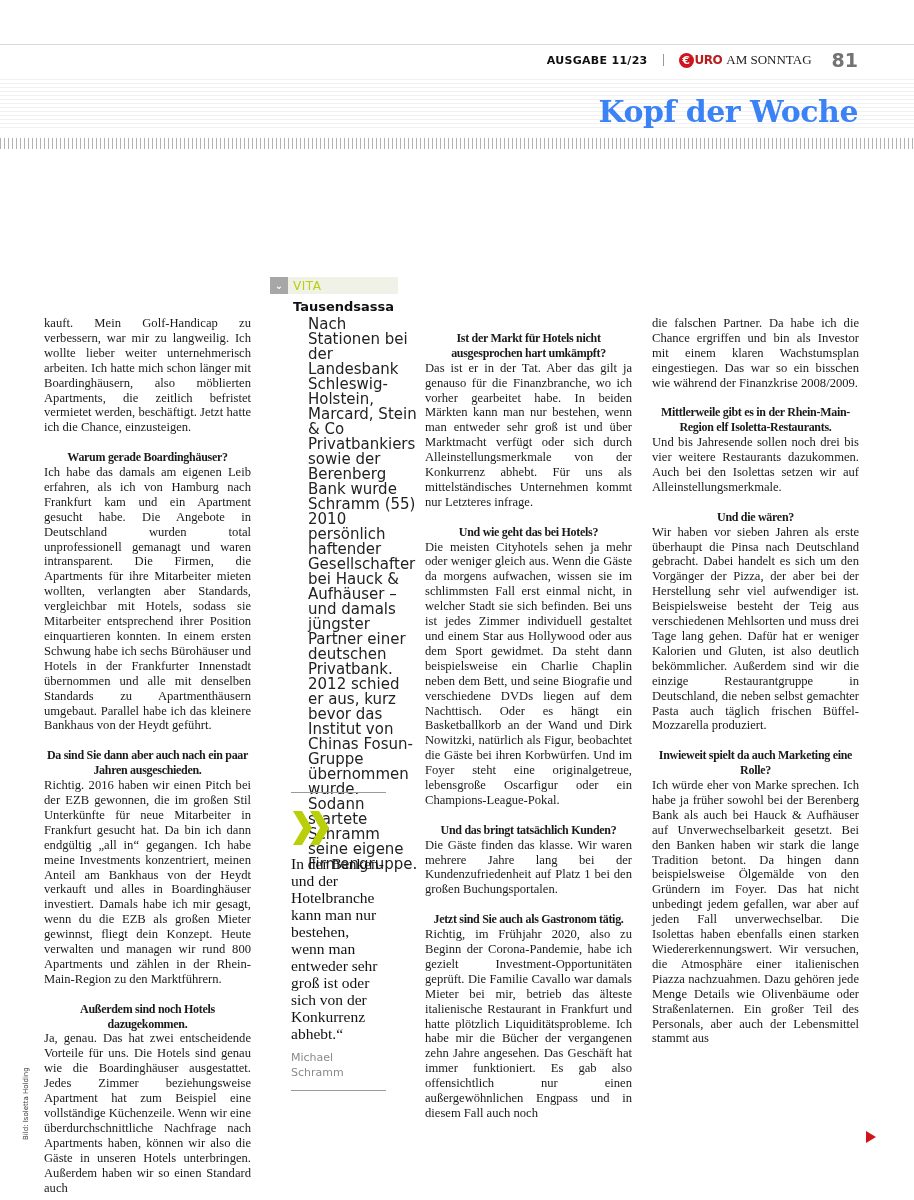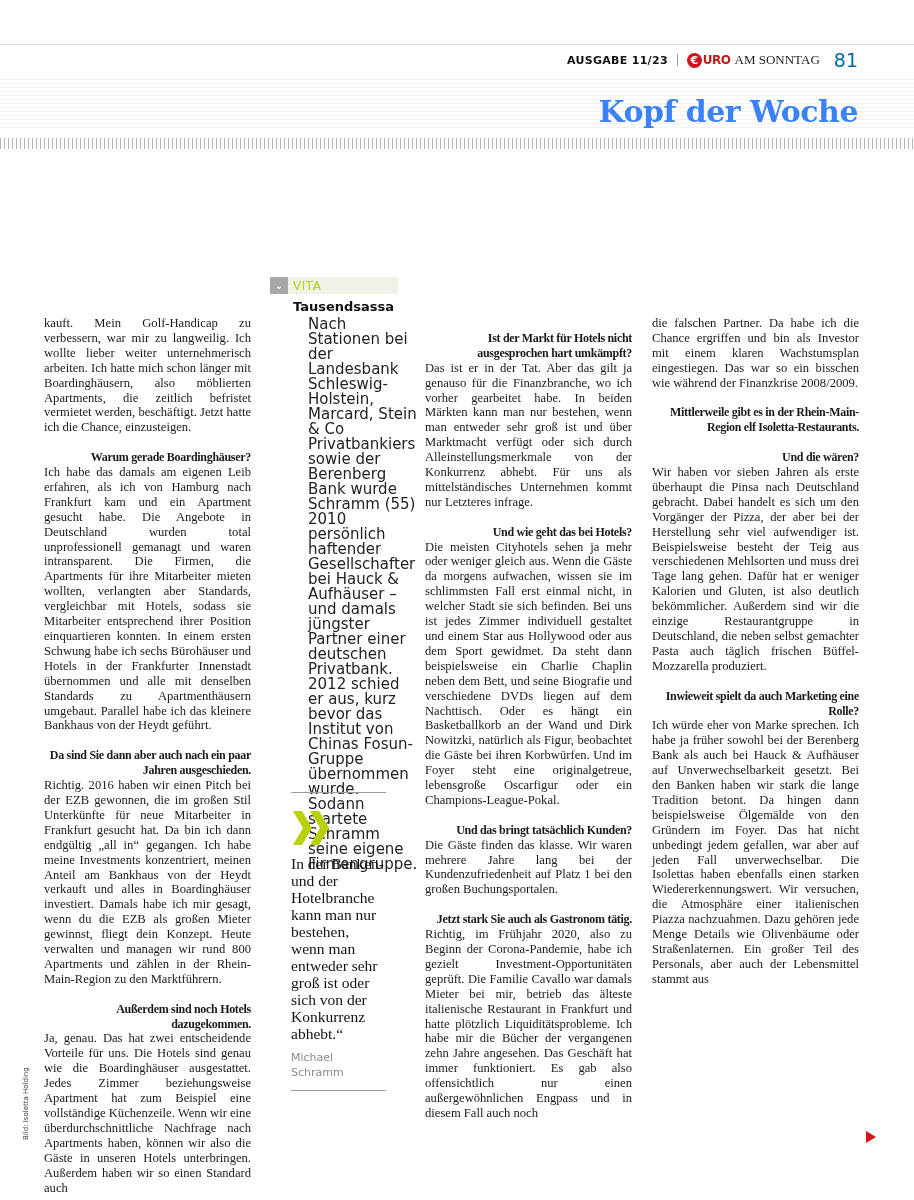--- a/index.html
+++ b/index.html
@@ -1,33 +1,33 @@
 <!DOCTYPE html>
 <html><head>
 <meta charset="utf-8">
 <style>
   html, body { margin:0; padding:0; background:#fff; }
   body { width:914px; height:1200px; position:relative; overflow:hidden; color:#1a1a1a; }
   .topline { position:absolute; left:0; right:0; top:44px; height:1px; background:#d8d8d8; }
-  .header { position:absolute; right:56px; top:48px; height:24px; display:flex; align-items:center; gap:6px; }
+  .header { position:absolute; right:56px; top:48px; height:24px; display:flex; align-items:center; gap:12px; }
   .issue { font-family:"DejaVu Sans", sans-serif; font-weight:bold; font-size:11px; letter-spacing:0.3px; color:#111; }
   .sep { width:1px; height:12px; background:#999; margin:0 3px; }
   .logo { display:flex; align-items:center; gap:1px; }
   .logo-e { width:15px; height:15px; border-radius:50%; background:#d0131c; color:#fff; font-family:"DejaVu Sans", sans-serif; font-weight:bold; font-size:11px; display:flex; align-items:center; justify-content:center; line-height:1; }
   .logo-uro { font-family:"DejaVu Sans", sans-serif; font-weight:bold; font-size:12px; color:#b91c1c; letter-spacing:-0.5px; }
   .logo-sub { font-family:"Liberation Serif", serif; font-size:13px; color:#222; margin-left:3px;text-align:center; }
-  .pagenum { font-family:"DejaVu Sans", sans-serif; font-weight:normal; font-size:19px; color:#0369a1; margin-left:8px; }
+  .pagenum { font-family:"DejaVu Sans", sans-serif; font-weight:bold; font-size:19px; color:#737373; margin-left:8px; }
   .stripes { position:absolute; left:0; right:0; top:76px; height:54px;
     background: repeating-linear-gradient(to bottom, #fff 0px, #fff 3px, #f1f1f1 3px, #f1f1f1 4px); }
   .kicker { position:absolute; right:56px; top:94px; font-family:"DejaVu Serif", serif; font-weight:bold; font-size:30px; color:#3b82f6; letter-spacing:-0.5px; }
   .ticks { position:absolute; left:0; right:0; top:138px; height:11px;
     background: repeating-linear-gradient(to right, #9a9a9a 0px, #9a9a9a 1px, #fff 1px, #fff 4px); opacity:0.75; }
   .col { position:absolute; font-family:"Liberation Serif", serif; font-size:12.6px; line-height:14.9px; text-align:justify; hyphens:manual;margin-top:43px; }
   .col p { margin:0; }
-  .col .q { font-weight:bold; font-size:12px; margin-top:14.9px; text-align:right; letter-spacing:-0.3px; }
+  .col .q { font-weight:bold; font-size:12px; margin-top:14.9px; text-align:center; letter-spacing:-0.3px; }
   .c1 { left:44px; top:273px; width:207px; }
   .c3 { left:425px; top:273px; width:207px; }
   .c4 { left:652px; top:273px; width:207px; }
   .vita { position:absolute; left:270px; top:277px; width:128px; }
   .vita-head { display:flex; align-items:center; background:#f0f2e8; height:17px; }
   .vita-chev { width:18px; height:17px; background:#a7a7a7; color:#fff; display:flex; align-items:center; justify-content:center; font-family:"DejaVu Sans", sans-serif; font-size:10px; font-weight:bold; }
   .vita-label { font-family:"DejaVu Sans", sans-serif; font-size:12px; color:#b8cf0a; margin-left:5px; letter-spacing:0.5px; }
   .vita-title { font-family:"DejaVu Sans", sans-serif; font-weight:bold; font-size:13px; margin:5px 0 3px 23px; color:#111; }
   .vita-text { font-family:"DejaVu Sans", sans-serif; font-size:15px; line-height:15px; margin-left:38px; color:#222; width:110px; }
   .quote { position:absolute; left:291px; top:792px; width:95px; }
@@ -91,26 +91,27 @@
   <div class="qline"></div>
 </div>
 
 <div class="col c3" id="col3">
     <p class="q">Ist der Markt für Hotels nicht ausgesprochen hart umkämpft?</p>
     <p class="p">Das ist er in der Tat. Aber das gilt ja genauso für die Finanzbranche, wo ich vorher gearbeitet habe. In beiden Märkten kann man nur bestehen, wenn man entweder sehr groß ist und über Marktmacht verfügt oder sich durch Alleinstellungsmerkmale von der Konkurrenz abhebt. Für uns als mittelständisches Unternehmen kommt nur Letzteres infrage.</p>
     <p class="q">Und wie geht das bei Hotels?</p>
     <p class="p">Die meisten Cityhotels sehen ja mehr oder weniger gleich aus. Wenn die Gäste da morgens aufwachen, wissen sie im schlimmsten Fall erst einmal nicht, in welcher Stadt sie sich befinden. Bei uns ist jedes Zimmer individuell gestaltet und einem Star aus Hollywood oder aus dem Sport gewidmet. Da steht dann beispielsweise ein Charlie Chaplin neben dem Bett, und seine Biografie und verschiedene DVDs liegen auf dem Nachttisch. Oder es hängt ein Basketballkorb an der Wand und Dirk Nowitzki, natürlich als Figur, beobachtet die Gäste bei ihren Korbwürfen. Und im Foyer steht eine originalgetreue, lebensgroße Oscarfigur oder ein Champions-League-Pokal.</p>
     <p class="q">Und das bringt tatsächlich Kunden?</p>
     <p class="p">Die Gäste finden das klasse. Wir waren mehrere Jahre lang bei der Kundenzufriedenheit auf Platz 1 bei den großen Buchungsportalen.</p>
-    <p class="q">Jetzt stark Sie auch als Gastronom tätig.</p>
+    <p class="q">Jetzt sind Sie auch als Gastronom tätig.</p>
     <p class="p">Richtig, im Frühjahr 2020, also zu Beginn der Corona-Pandemie, habe ich gezielt Investment-Opportunitäten geprüft. Die Familie Cavallo war damals Mieter bei mir, betrieb das älteste italienische Restaurant in Frankfurt und hatte plötzlich Liquiditätsprobleme. Ich habe mir die Bücher der vergangenen zehn Jahre angesehen. Das Geschäft hat immer funktioniert. Es gab also offensichtlich nur einen außergewöhnlichen Engpass und in diesem Fall auch noch</p>
   </div>
 <div class="col c4" id="col4">
     <p class="p">die falschen Partner. Da habe ich die Chance ergriffen und bin als Investor mit einem klaren Wachstumsplan eingestiegen. Das war so ein bisschen wie während der Finanzkrise 2008/2009.</p>
     <p class="q">Mittlerweile gibt es in der Rhein-Main-Region elf Isoletta-Restaurants.</p>
+    <p class="p">Und bis Jahresende sollen noch drei bis vier weitere Restaurants dazukommen. Auch bei den Isolettas setzen wir auf Alleinstellungsmerkmale.</p>
     <p class="q">Und die wären?</p>
     <p class="p">Wir haben vor sieben Jahren als erste überhaupt die Pinsa nach Deutschland gebracht. Dabei handelt es sich um den Vorgänger der Pizza, der aber bei der Herstellung sehr viel aufwendiger ist. Beispielsweise besteht der Teig aus verschiedenen Mehlsorten und muss drei Tage lang gehen. Dafür hat er weniger Kalorien und Gluten, ist also deutlich bekömmlicher. Außerdem sind wir die einzige Restaurantgruppe in Deutschland, die neben selbst gemachter Pasta auch täglich frischen Büffel-Mozzarella produziert.</p>
     <p class="q">Inwieweit spielt da auch Marketing eine Rolle?</p>
     <p class="p">Ich würde eher von Marke sprechen. Ich habe ja früher sowohl bei der Berenberg Bank als auch bei Hauck &amp; Aufhäuser auf Unverwechselbarkeit gesetzt. Bei den Banken haben wir stark die lange Tradition betont. Da hingen dann beispielsweise Ölgemälde von den Gründern im Foyer. Das hat nicht unbedingt jedem gefallen, war aber auf jeden Fall unverwechselbar. Die Isolettas haben ebenfalls einen starken Wiedererkennungswert. Wir versuchen, die Atmosphäre einer italienischen Piazza nachzuahmen. Dazu gehören jede Menge Details wie Olivenbäume oder Straßenlaternen. Ein großer Teil des Personals, aber auch der Lebensmittel stammt aus</p>
   </div>
 
 <div class="credit">Bild: Isoletta Holding</div>
 <div class="cont"></div>
 
 </body></html>

